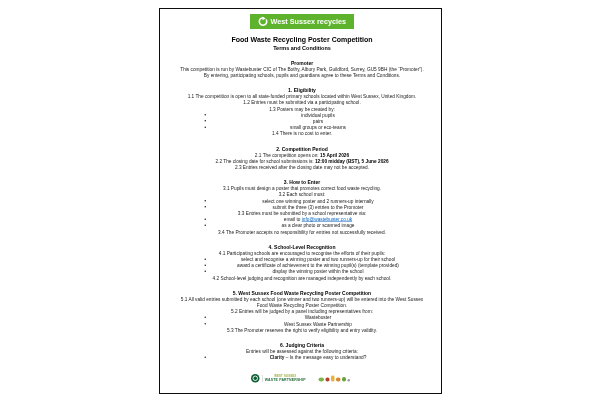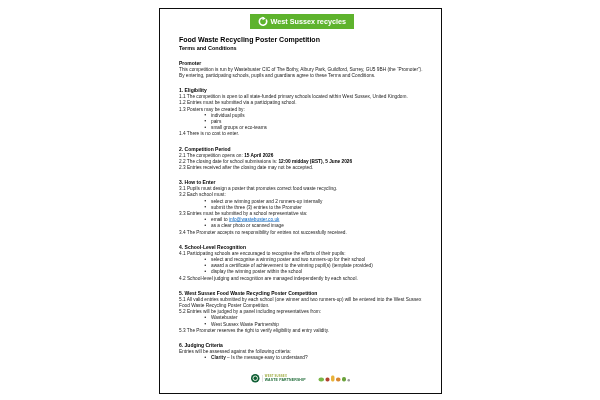--- a/index.html
+++ b/index.html
@@ -1,20 +1,20 @@
 <!DOCTYPE html>
 <html><head>
 <meta charset="utf-8">
 <style>
   * { margin:0; padding:0; box-sizing:border-box; }
   body { background:#ffffff; font-family:"Liberation Sans", sans-serif; }
   .stage { position:relative; width:600px; height:400px; background:#ffffff; overflow:hidden; }
   .page {
     position:absolute; left:159px; top:8px; width:283px; height:386px;
-    background:#ffffff; border:1px solid #0d0d0d;
+    background:#ffffff; border:1px solid #0d0d0d;text-align:center;
   }
   .page-inner {
     position:absolute; left:0; top:0; width:562px; height:770px;
     transform:scale(0.5); transform-origin:0 0;
     padding:10px 32px 0 38px; color:#1b1b1b;
   }
   .banner {
     margin:0 auto; width:208px; height:30px; background:#5eb32d;
     display:flex; align-items:center; justify-content:center; gap:5px;
     color:#ffffff; font-weight:bold; font-size:14.5px;

